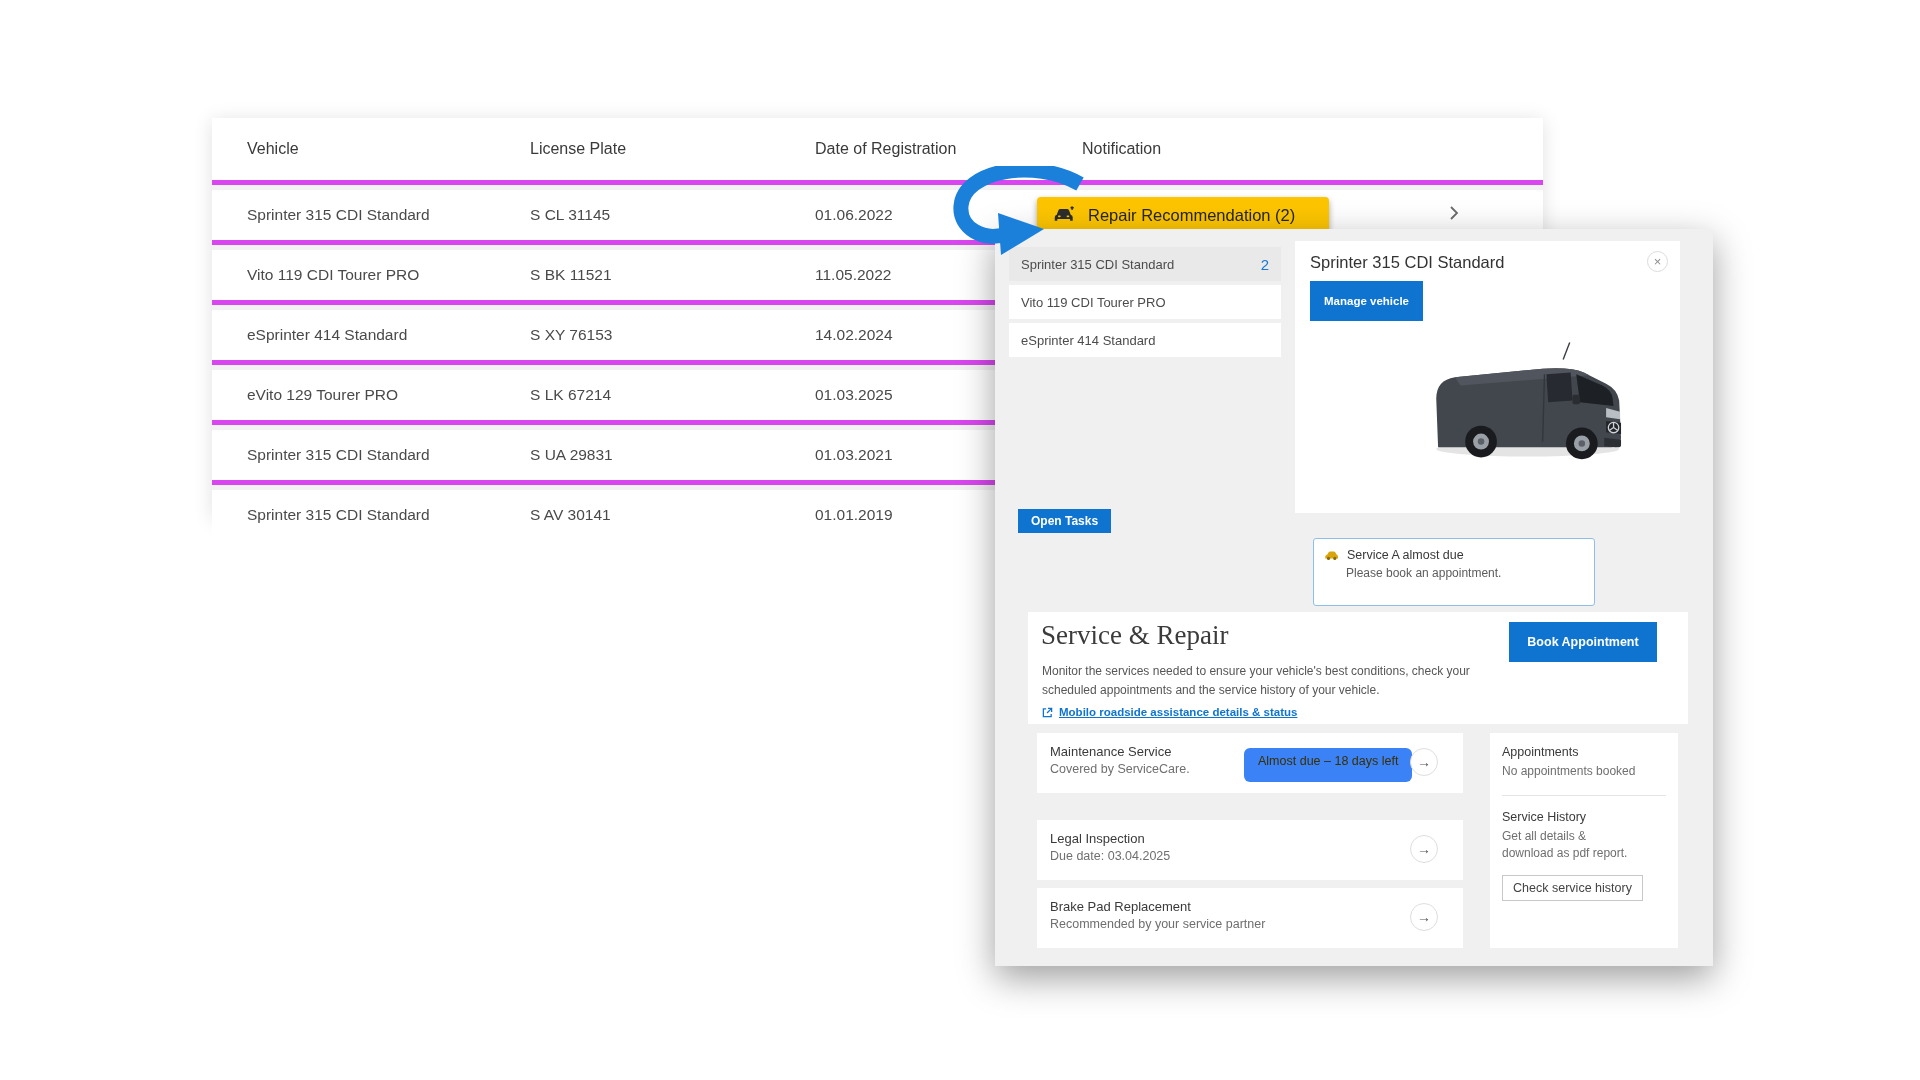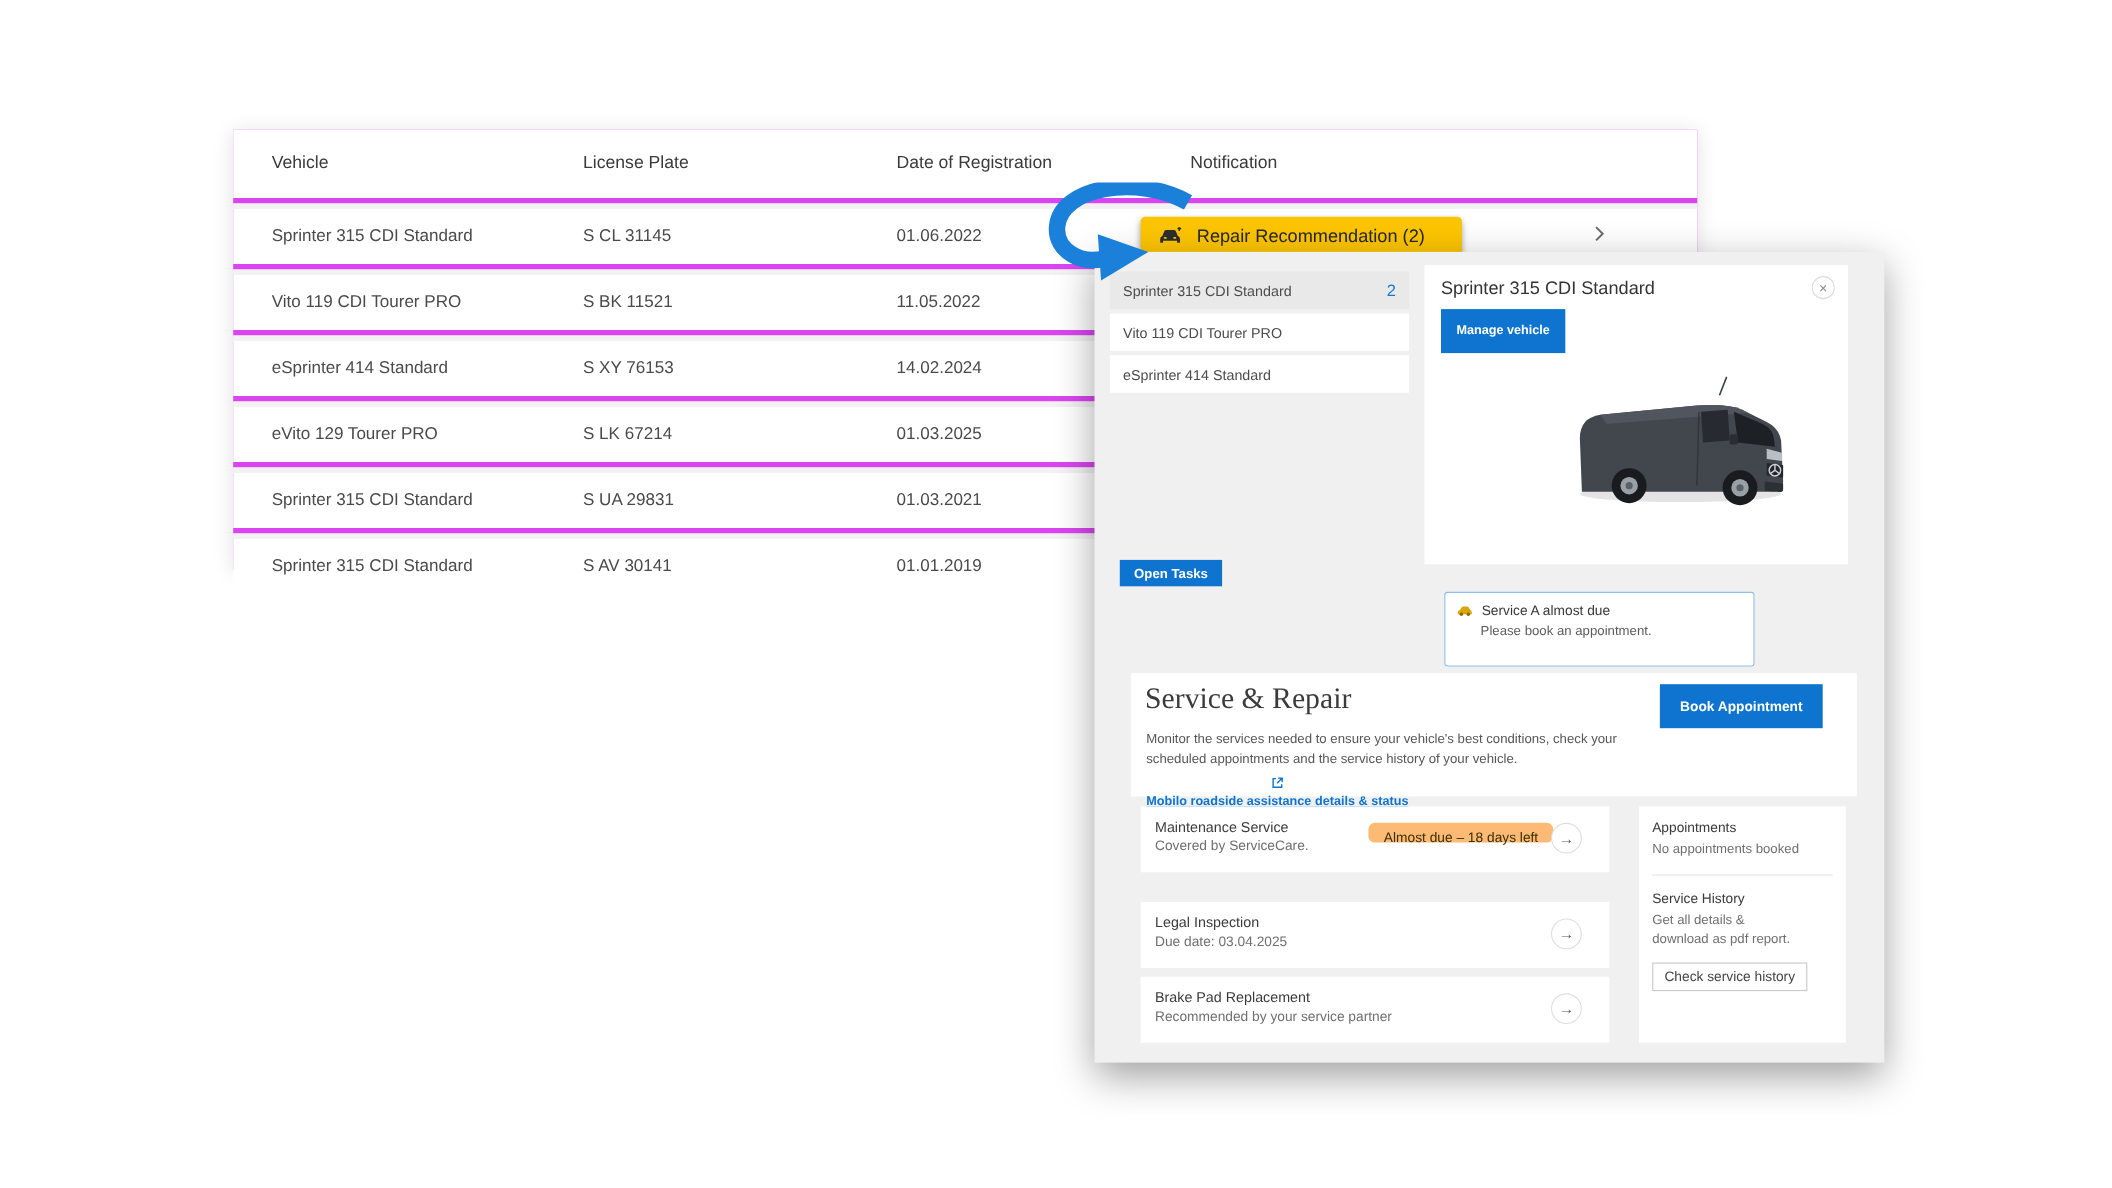--- a/index.html
+++ b/index.html
@@ -52,29 +52,29 @@
              box-sizing:border-box;padding:9px 10px 0 10px;}
   .task-card .t-head{display:flex;align-items:center;gap:8px;}
   .task-title{font-size:12.5px;color:#383838;}
   .task-body{font-size:12px;color:#5c5c5c;line-height:1.35;margin:3px 0 0 22px;}
 
   .sr-section{left:33px;top:383px;width:660px;height:112px;background:#ffffff;}
   .sr-title{position:absolute;left:13px;top:8px;font-family:"Liberation Serif",serif;
             font-size:27px;color:#3b3b3b;}
   .sr-desc{position:absolute;left:14px;top:50px;width:470px;font-size:12px;line-height:1.6;color:#565656;}
   .sr-link{position:absolute;left:14px;top:94px;display:flex;align-items:center;gap:6px;
-           font-size:11.5px;font-weight:bold;color:#0f74cf;text-decoration:underline;cursor:pointer;flex-direction:column;}
+           font-size:11.5px;font-weight:bold;color:#0f74cf;text-decoration:underline;cursor:pointer;}
   .book-btn{position:absolute;left:481px;top:10px;width:148px;height:40px;background:#0f74cf;border:none;
             color:#fff;font-size:12.5px;font-weight:bold;cursor:pointer;font-family:inherit;}
 
   .svc-card{left:42px;width:426px;height:60px;background:#fff;}
   .svc-title{position:absolute;left:13px;top:11px;font-size:13px;color:#3a3a3a;}
   .svc-sub{position:absolute;left:13px;top:29px;font-size:12.5px;color:#6f6f6f;}
-  .due-pill{position:absolute;left:207px;top:15px;height:18px;line-height:26px;padding:0 14px;
-            background:#fdba74;border-radius:6px;font-size:12.5px;color:#3b2f00;}
+  .due-pill{position:absolute;left:207px;top:15px;height:34px;line-height:26px;padding:0 14px;
+            background:#3b82f6;border-radius:6px;font-size:12.5px;color:#3b2f00;}
   .go-btn{position:absolute;left:373px;top:15px;width:28px;height:28px;border-radius:50%;
           border:1px solid #dedede;background:#fff;color:#555;font-size:14px;cursor:pointer;padding:0;}
 
   .aside-card{left:495px;top:504px;width:188px;height:215px;background:#fff;padding:12px;box-sizing:border-box;}
   .aside-title{font-size:12.5px;color:#3a3a3a;}
   .aside-text{font-size:12px;color:#6f6f6f;line-height:1.4;margin-top:4px;}
   .aside-divider{border:none;border-top:1px solid #e4e4e4;margin:15px 0 14px 0;}
   .history-btn{width:141px;height:26px;margin-top:14px;background:#fff;border:1px solid #c8c8c8;
                font-size:12.5px;color:#444;cursor:pointer;font-family:inherit;}
 </style>

